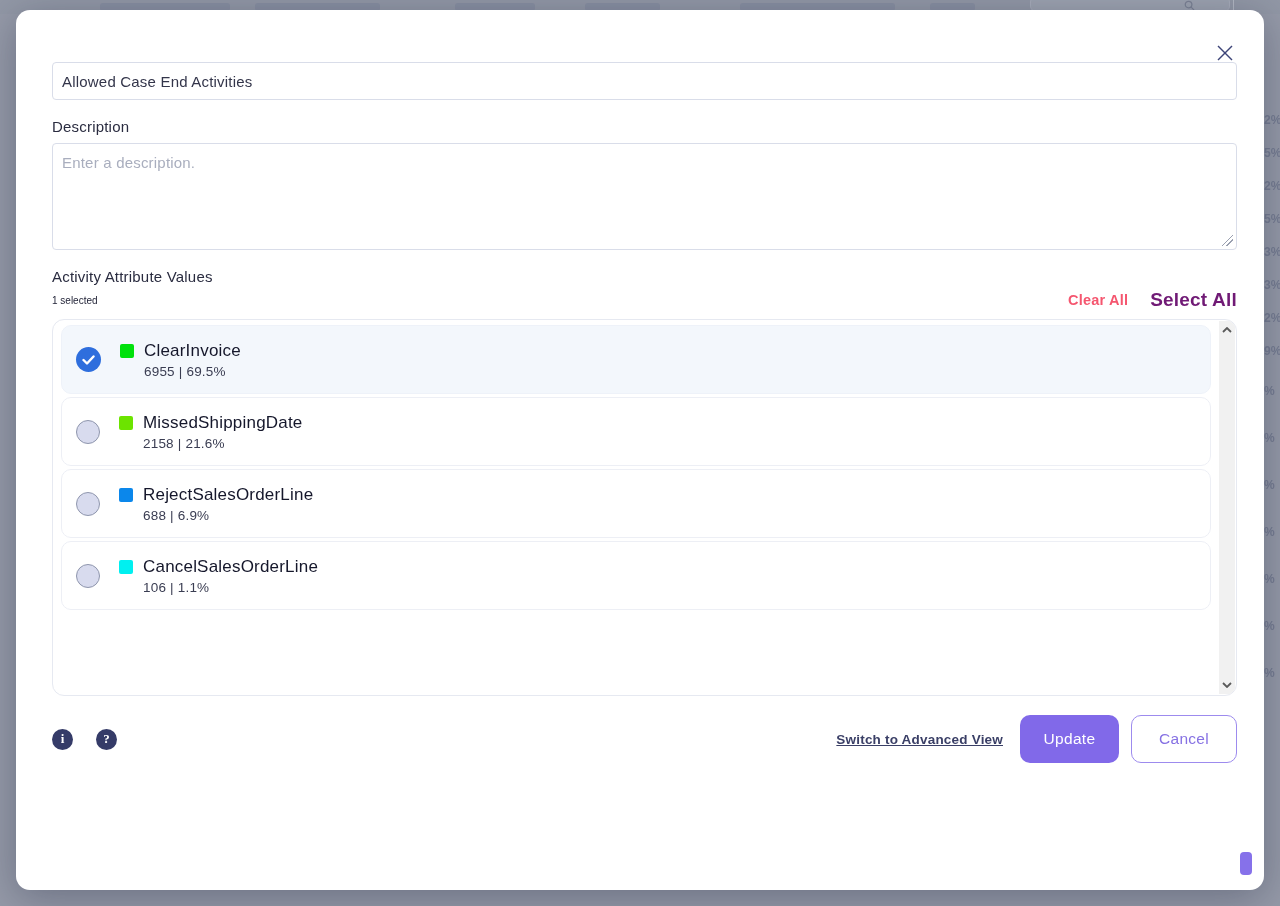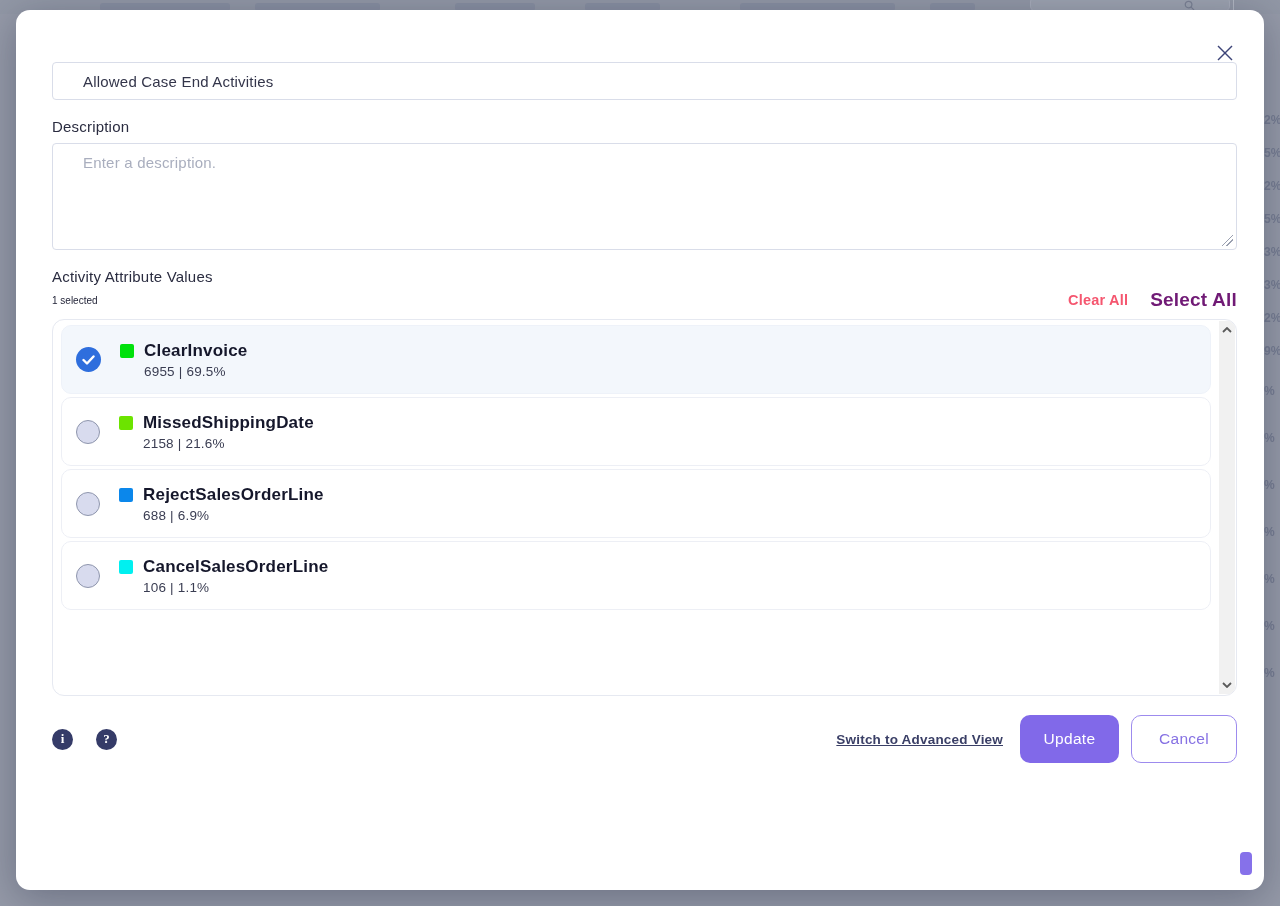--- a/index.html
+++ b/index.html
@@ -31,21 +31,21 @@
     padding: 52px 27px 0 36px;
     color: #2a2c40;
   }
   .close-btn { position: absolute; top: 32px; right: 28px; width: 22px; height: 22px;
                cursor: pointer; display: flex; align-items: center; justify-content: center; }
 
   .field-label { font-size: 15px; letter-spacing: .2px; color: #2a2c40; margin-bottom: 8px; }
   .text-input {
     width: 100%; height: 38px; border: 1px solid #d9dde9; border-radius: 4px;
     font-family: "Liberation Sans", sans-serif; font-size: 15px; color: #33354a;
-    padding: 0 30px; outline: none; background: #fff; letter-spacing: .2px;
+    padding: 0 9px; outline: none; background: #fff; letter-spacing: .2px;
   }
   .title-input { margin-bottom: 18px; }
   .desc-wrap { position: relative; margin-bottom: 18px; }
   textarea.text-input {
     height: 107px; padding-top: 10px; resize: none; display: block;
   }
   textarea.text-input::placeholder { color: #a9aebe; }
   .resize-handle {
     position: absolute; right: 4px; bottom: 4px; width: 13px; height: 13px;
     background:
@@ -83,21 +83,21 @@
     width: 24px; height: 24px; border-radius: 50%; flex: 0 0 24px;
     background: #d8dbee; border: 1.5px solid #8f96ad; cursor: pointer;
   }
   .checkcircle {
     width: 25px; height: 25px; border-radius: 50%; flex: 0 0 25px;
     background: #2e6edd; display: flex; align-items: center; justify-content: center; cursor: pointer;
   }
   .item-body { margin-left: 19px; }
   .name-line { display: flex; align-items: center; }
   .swatch { width: 14px; height: 14px; border-radius: 2px; margin-right: 10px; flex: 0 0 14px; }
-  .item-name { font-size: 17px; font-weight: bold; color: #15172b; letter-spacing: .2px; }
+  .item-name { font-size: 17px; font-weight: normal; color: #15172b; letter-spacing: .2px; }
   .item-stats { font-size: 13.5px; color: #3a3d52; margin-left: 24px; margin-top: 3px; letter-spacing: .2px; }
 
   .vscrollbar { position: absolute; top: 1px; bottom: 1px; right: 1px; width: 16px;
                 background: #f1f1f1; display: flex; flex-direction: column;
                 justify-content: space-between; align-items: center; padding: 4px 0; }
   .sb-btn { width: 12px; height: 10px; display: flex; align-items: center; justify-content: center; cursor: pointer; }
 
   .footer { display: flex; align-items: center; margin-top: 14px; height: 58px; }
   .help-icons { display: flex; gap: 23px; align-items: center; }
   .round-icon {

